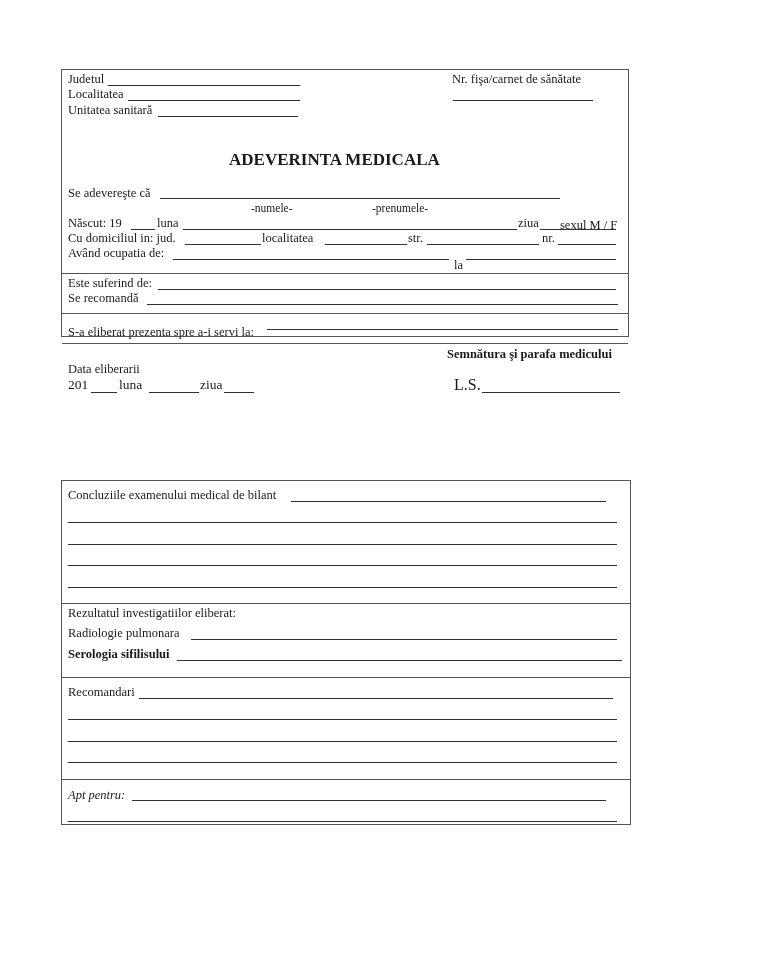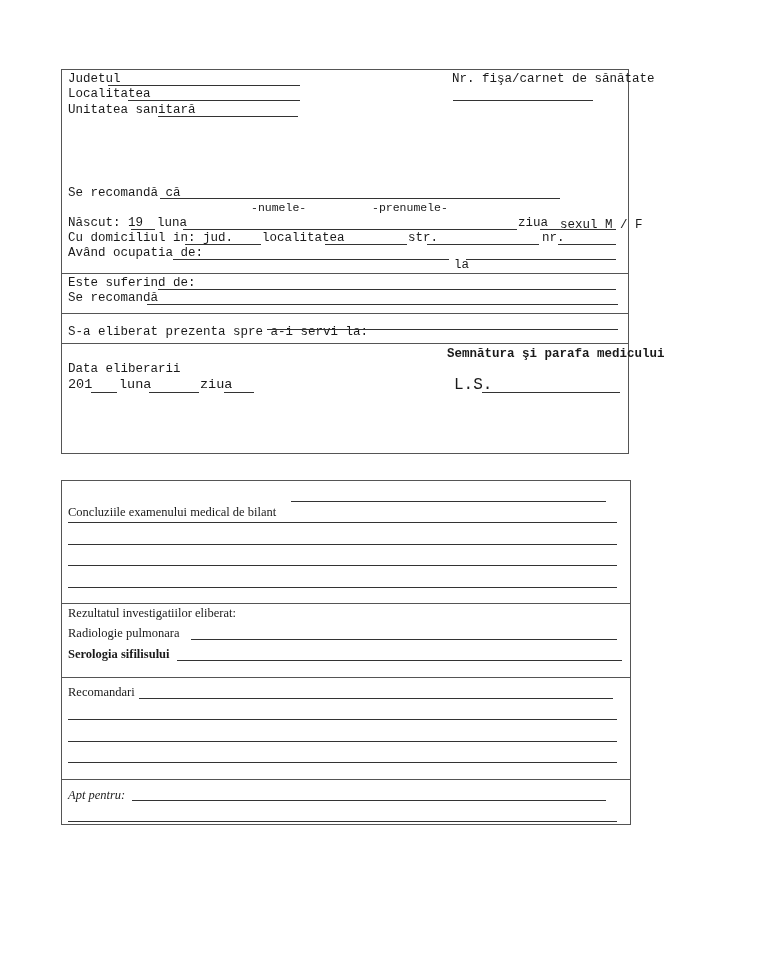--- a/index.html
+++ b/index.html
@@ -9,36 +9,37 @@
     .divider { position:absolute; left:0; right:0; height:0; border-top:1.5px solid #555; }
     .t { position:absolute; white-space:nowrap; line-height:14px; }
     .u { position:absolute; height:0; border-top:1px solid #333; }
     .title { position:absolute; font-weight:bold; font-size:17px; white-space:nowrap; }
     .bold { font-weight:bold; }
     .field { cursor:text; }
   </style>
 </head>
 <body>
 
-<div class="box" style="left:61px; top:69px; width:568px; height:385px;font-family:Liberation Mono, monospace;">
+<div class="box" style="left:61px; top:69px; width:568px; height:268px;">
 
   <span class="t" style="left:6px; top:2px;">Judetul</span>
   <div class="u field" style="left:46px; top:15px; width:192px;"></div>
 
   <span class="t" style="left:6px; top:17px;">Localitatea</span>
   <div class="u field" style="left:66px; top:30px; width:172px;"></div>
 
   <span class="t" style="left:6px; top:33px;">Unitatea sanitară</span>
   <div class="u field" style="left:96px; top:46px; width:140px;"></div>
 
   <span class="t" style="left:390px; top:2px;">Nr. fişa/carnet de sănătate</span>
   <div class="u field" style="left:391px; top:30px; width:140px;"></div>
 
+  <span class="title" style="left:167px; top:80px;">ADEVERINTA MEDICALA</span>
 
-  <span class="t" style="left:6px; top:116px;">Se recomandă că</span>
+  <span class="t" style="left:6px; top:116px;">Se adevereşte că</span>
   <div class="u field" style="left:98px; top:128px; width:400px;"></div>
   <span class="t" style="left:498px; top:116px;margin-top:32px;">sexul M / F</span>
 
   <span class="t" style="left:189px; top:131px; font-size:11.5px;">-numele-</span>
   <span class="t" style="left:310px; top:131px; font-size:11.5px;">-prenumele-</span>
 
   <span class="t" style="left:6px; top:146px;">Născut: 19</span>
   <div class="u field" style="left:69px; top:159px; width:24px;"></div>
   <span class="t" style="left:95px; top:146px;">luna</span>
   <div class="u field" style="left:121px; top:159px; width:334px;"></div>
@@ -82,21 +83,21 @@
   <div class="u field" style="left:87px; top:322px; width:50px;"></div>
   <span class="t" style="left:138px; top:308px; font-size:13.5px;">ziua</span>
   <div class="u field" style="left:162px; top:322px; width:30px;"></div>
 
   <span class="t" style="left:392px; top:308px; font-size:16px;">L.S.</span>
   <div class="u field" style="left:420px; top:322px; width:138px;"></div>
 </div>
 
 <div class="box" style="left:61px; top:480px; width:570px; height:345px;">
 
-  <span class="t" style="left:6px; top:24px;text-align:center;">Concluziile examenului medical de bilant</span>
+  <span class="t" style="left:6px; top:7px;text-align:center;">Concluziile examenului medical de bilant</span>
   <div class="u field" style="left:229px; top:20px; width:315px;"></div>
   <div class="u field" style="left:6px; top:41px; width:549px;"></div>
   <div class="u field" style="left:6px; top:63px; width:549px;"></div>
   <div class="u field" style="left:6px; top:84px; width:549px;"></div>
   <div class="u field" style="left:6px; top:106px; width:549px;"></div>
 
   <div class="divider" style="top:122px;"></div>
 
   <span class="t" style="left:6px; top:125px;">Rezultatul investigatiilor eliberat:</span>
   <span class="t" style="left:6px; top:145px;">Radiologie pulmonara</span>

